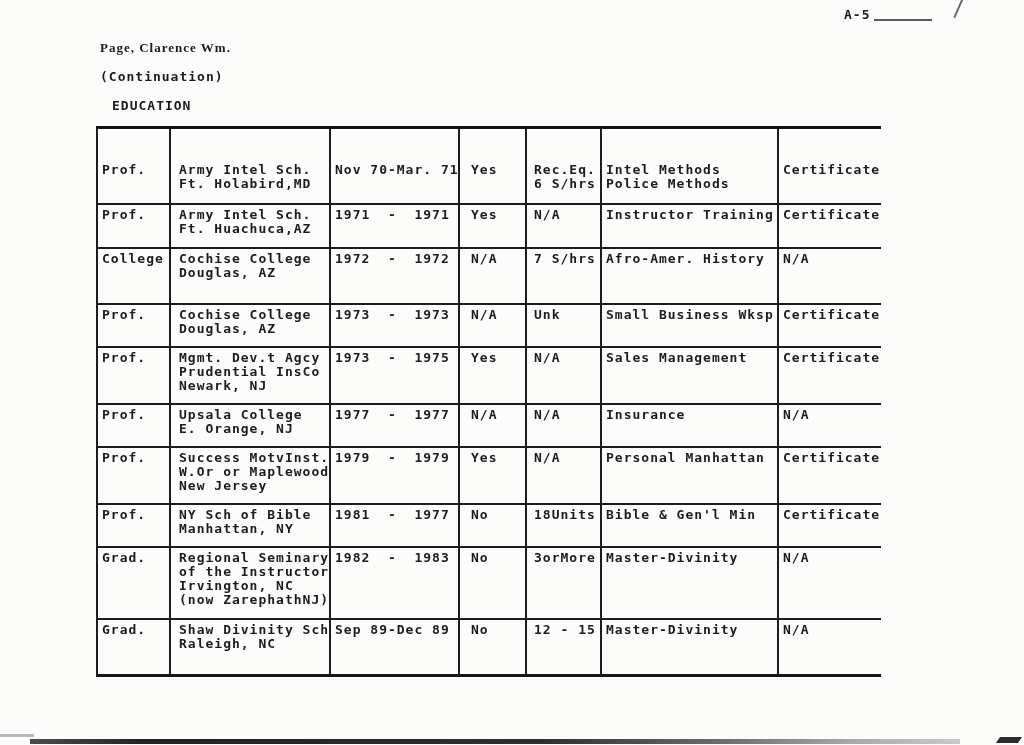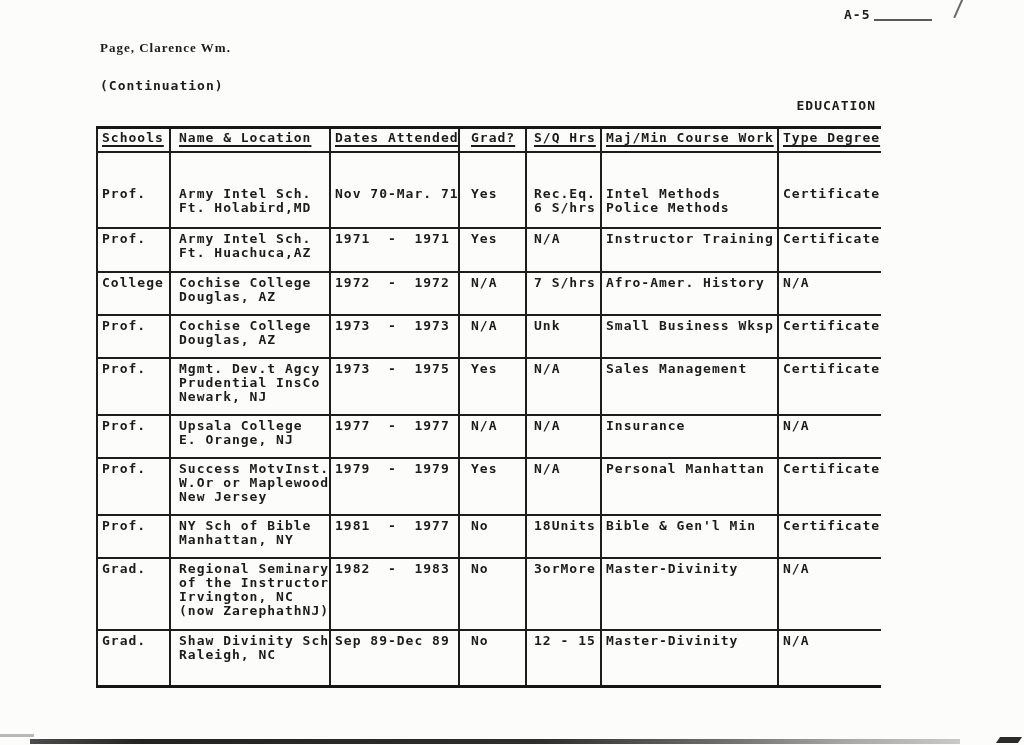--- a/index.html
+++ b/index.html
@@ -7,22 +7,22 @@
     width:1024px; height:745px; position:relative; overflow:hidden;
     background:#fcfcfb;
     font-family:"DejaVu Sans Mono","Liberation Mono",monospace;
     font-weight:bold; color:#1c1c1c;
     letter-spacing:1px; font-size:13px;
   }
   .corner-label { position:absolute; top:7px; left:844px;text-align:center; }
   .corner-line  { position:absolute; top:19px; left:874px; width:58px; border-top:2px solid #5a5a5a; }
   .corner-tick  { position:absolute; top:-5px; left:958px; width:2px; height:24px; background:#6a6a6a; transform:rotate(24deg); border-radius:2px; }
   .name-line    { position:absolute; top:40px; left:100px;font-family:Liberation Serif, serif; }
-  .continuation { position:absolute; top:69px; left:100px;margin-top:9px; }
-  .section-title{ position:absolute; top:98px; left:92px; width:784px; text-align:right; }
+  .continuation { position:absolute; top:69px; left:100px; }
+  .section-title{ position:absolute; top:98px; left:112px; width:784px; text-align:left; }
 
   table.edu {
     position:absolute; top:126px; left:96px; width:784px;
     border-collapse:collapse; table-layout:fixed;
     border-top:3px solid #161616;
     font-size:13px; line-height:14px;
   }
   .edu th, .edu td {
     border-right:2px solid #1d1d1d;
     border-bottom:2px solid #1d1d1d;
@@ -62,29 +62,20 @@
   <colgroup>
     <col style="width:73px">
       <col style="width:160px">
       <col style="width:129px">
       <col style="width:67px">
       <col style="width:75px">
       <col style="width:177px">
       <col style="width:103px">
   </colgroup>
   <tbody>
-      <tr style="height:24px">
-    <th>Schools</th>
-    <th>Name &amp; Location</th>
-    <th>Dates Attended</th>
-    <th>Grad?</th>
-    <th>S/Q Hrs</th>
-    <th>Maj/Min Course Work</th>
-    <th>Type Degree</th>
-  </tr>
   <tr class="tall" style="height:76px">
     <td>Prof.</td>
     <td>Army Intel Sch.
 Ft. Holabird,MD</td>
     <td>Nov 70-Mar. 71</td>
     <td>Yes</td>
     <td>Rec.Eq.
 6 S/hrs</td>
     <td>Intel Methods
 Police Methods</td>
@@ -93,21 +84,21 @@
   <tr style="height:44px">
     <td>Prof.</td>
     <td>Army Intel Sch.
 Ft. Huachuca,AZ</td>
     <td>1971  -  1971</td>
     <td>Yes</td>
     <td>N/A</td>
     <td>Instructor Training</td>
     <td>Certificate</td>
   </tr>
-  <tr style="height:43px">
+  <tr style="height:56px">
     <td>College</td>
     <td>Cochise College
 Douglas, AZ</td>
     <td>1972  -  1972</td>
     <td>N/A</td>
     <td>7 S/hrs</td>
     <td>Afro-Amer. History</td>
     <td>N/A</td>
   </tr>
   <tr style="height:43px">

